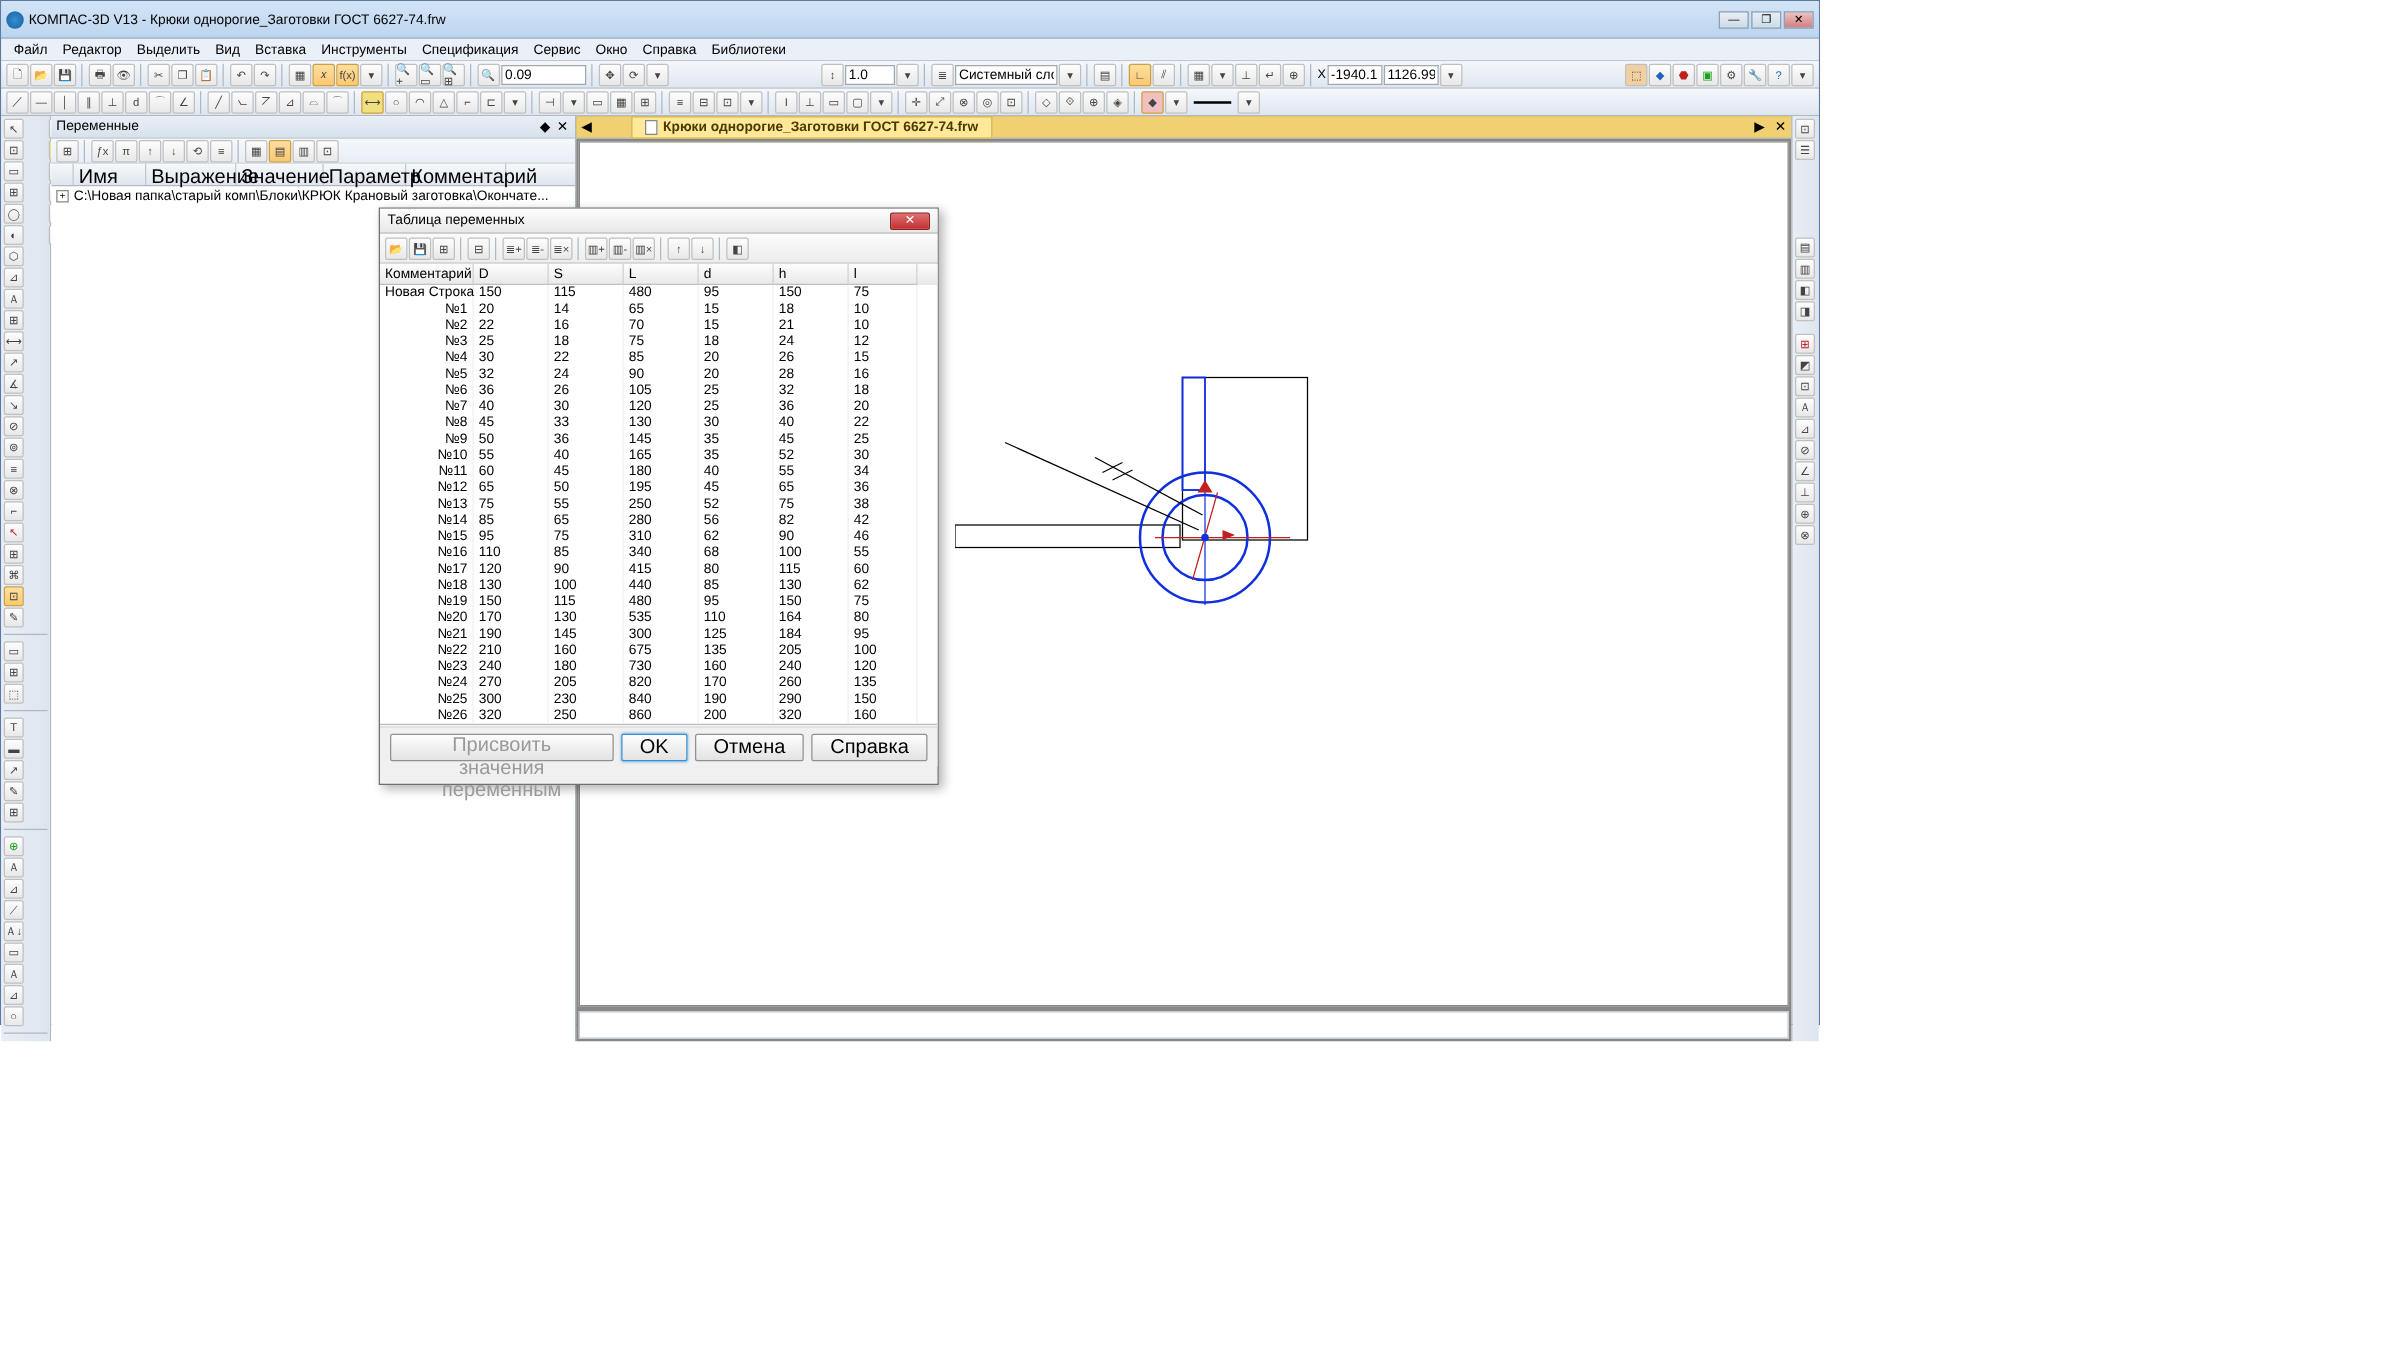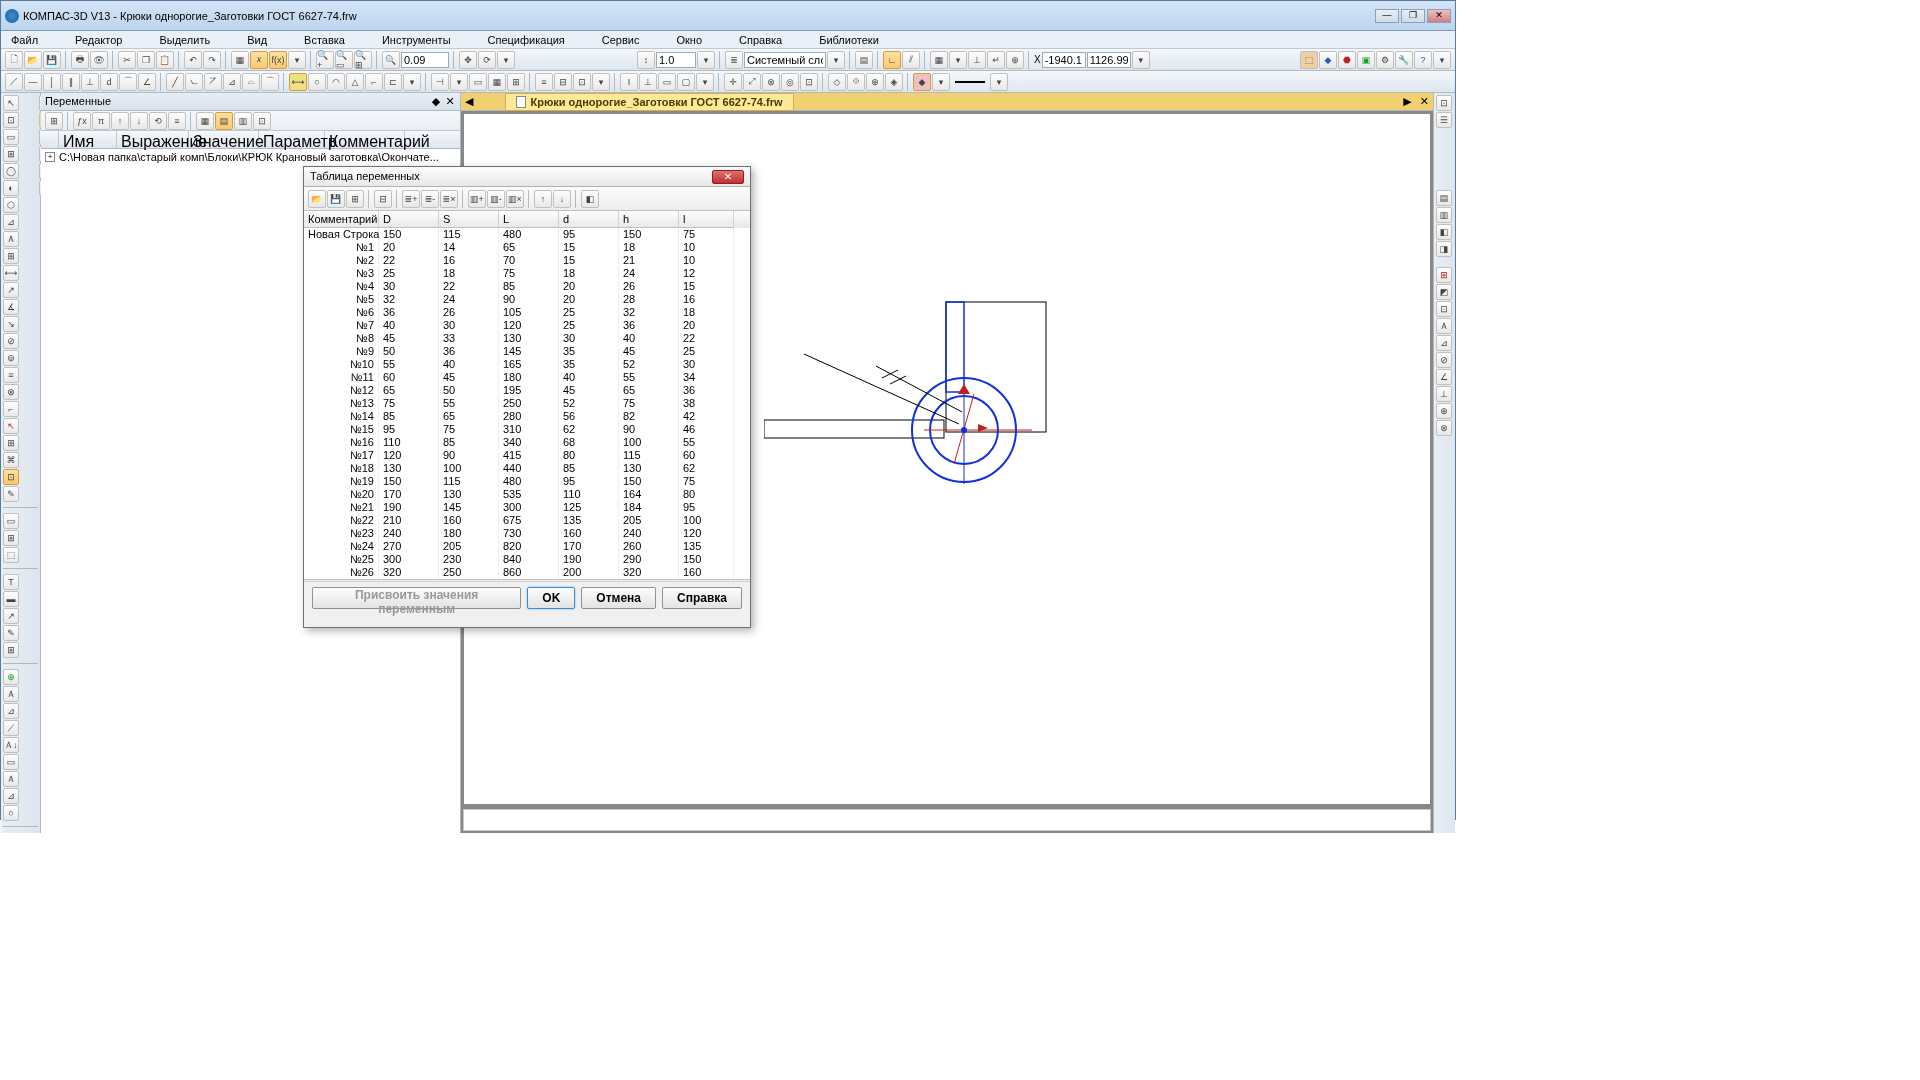--- a/index.html
+++ b/index.html
@@ -6,21 +6,21 @@
 body { background: #fff; width: 1920px; height: 1080px; position: relative; overflow: hidden; }
 .app-window { width: 1456px; height: 820px; background: #f0f0f0; border: 1px solid #5a7aa0; position: relative; }
 
 .titlebar { height: 30px; background: linear-gradient(#d4e4f7,#bcd5ee); display: flex; align-items: center; padding: 0 4px; border-bottom: 1px solid #7a9ac0; }
 .titlebar .icon { width: 14px; height: 14px; background: radial-gradient(#3a8ed0,#1560a0); border-radius: 50%; margin-right: 4px; }
 .titlebar .title { flex: 1; font-size: 11px; color: #000; }
 .titlebar .winbtns { display: flex; gap: 2px; }
 .titlebar .winbtns span { width: 24px; height: 14px; background: linear-gradient(#e8eef5,#cddce8); border: 1px solid #8aa0b8; text-align: center; line-height: 10px; font-size: 9px; cursor: pointer; }
 .titlebar .winbtns .cls { background: linear-gradient(#f0c0c0,#d08080); }
 
-.menubar { height: 18px; background: #eaf0f8; display: flex; align-items: center; padding: 0 4px; border-bottom: 1px solid #c0c8d0; gap: 25px; }
+.menubar { height: 18px; background: #eaf0f8; display: flex; align-items: center; padding: 0 4px; border-bottom: 1px solid #c0c8d0; }
 .menubar span { padding: 2px 6px; cursor: pointer; }
 
 .toolbar { height: 22px; background: linear-gradient(#f5f8fc,#dde6ef); border-bottom: 1px solid #b0b8c0; display: flex; align-items: center; padding: 0 4px; gap: 1px; }
 .tb-btn { width: 18px; height: 18px; background: linear-gradient(#fdfdfd,#e8e8e8); border: 1px solid #c0c0c0; border-radius: 2px; cursor: pointer; display: inline-flex; align-items: center; justify-content: center; font-size: 9px; color: #444; }
 .tb-btn.active { background: linear-gradient(#fde0a0,#fbc870); border-color: #d0a040; }
 .tb-sep { width: 2px; height: 18px; border-left: 1px solid #b0b8c0; margin: 0 3px; }
 .tb-input { height: 16px; border: 1px solid #a0a8b0; background: #fff; font-size: 11px; padding: 0 2px; }
 
 .main-area { display: flex; height: calc(100% - 78px); }
 .left-toolbox { width: 40px; background: linear-gradient(90deg,#e8eef5,#dde5ee); border-right: 1px solid #b0b8c0; display: flex; flex-direction: column; flex-wrap: wrap; padding: 2px; gap: 1px; }
@@ -54,21 +54,21 @@
 .dialog .grid { height: 370px; background:#fff; overflow:hidden; position:relative;}
 .dialog .grid-head { display:flex; height:17px; background: linear-gradient(#fdfdfd,#e8e8e8);}
 .dialog .grid-head span { border-right:1px solid #d0d0d0; border-bottom:1px solid #c0c0c0; padding:2px 4px; font-size:11px;}
 .dialog .grid-body { }
 .dialog .grid-row { display:flex; height:13px; }
 .dialog .grid-row span { border-right:1px solid #f0f0f0; padding:0 4px; font-size:11px; line-height:13px; white-space:nowrap;}
 .dialog .col0{width:75px; text-align:right;} .dialog .col1{width:60px;} .dialog .col2{width:60px;} .dialog .col3{width:60px;} .dialog .col4{width:60px;} .dialog .col5{width:60px;} .dialog .col6{width:55px;}
 .dialog .hscroll { height:14px; background:#f0f0f0; border-top:1px solid #c0c0c0; display:flex; align-items:center;}
 .dialog .hscroll .arr{width:14px;text-align:center;cursor:pointer;}
 .dialog .dlg-btns { height: 32px; display:flex; justify-content:flex-end; align-items:center; padding: 0 8px; gap:6px; border-top:1px solid #d0d0d0; background:#f0f0f0;}
-.dialog .btn { height:22px; padding: 0 14px; background: linear-gradient(#fdfdfd,#e3e3e3); border:1px solid #909090; border-radius:2px; cursor:pointer; font-size:12px;font-weight:bold;}
+.dialog .btn { height:22px; padding: 0 14px; background: linear-gradient(#fdfdfd,#e3e3e3); border:1px solid #909090; border-radius:2px; cursor:pointer; font-size:16px;}
 .dialog .btn.primary { border:1px solid #3a8ed0; box-shadow: 0 0 2px #6ab0e0;}
 .dialog .btn.dis { color:#999;}
 </style>
 </head>
 <body>
 
 <div class="app-window">
 
   <div class="titlebar">
     <span class="icon"></span>
@@ -112,21 +112,21 @@
     <span class="tb-btn">▦</span>
     <span class="tb-btn active">𝑥</span>
     <span class="tb-btn active">f(x)</span>
     <span class="tb-btn">▾</span>
     <span class="tb-sep"></span>
     <span class="tb-btn">🔍+</span>
     <span class="tb-btn">🔍▭</span>
     <span class="tb-btn">🔍⊞</span>
     <span class="tb-sep"></span>
     <span class="tb-btn">🔍</span>
-    <input class="tb-input" style="width: 48px;" value="0.09">
+    <input class="tb-input" style="width: 68px;" value="0.09">
     <span class="tb-sep"></span>
     <span class="tb-btn">✥</span>
     <span class="tb-btn">⟳</span>
     <span class="tb-btn">▾</span>
     <span style="flex:0 0 120px"></span>
     <span class="tb-btn">↕</span>
     <input class="tb-input" style="width: 40px;" value="1.0">
     <span class="tb-btn">▾</span>
     <span class="tb-sep"></span>
     <span class="tb-btn">≣</span>

